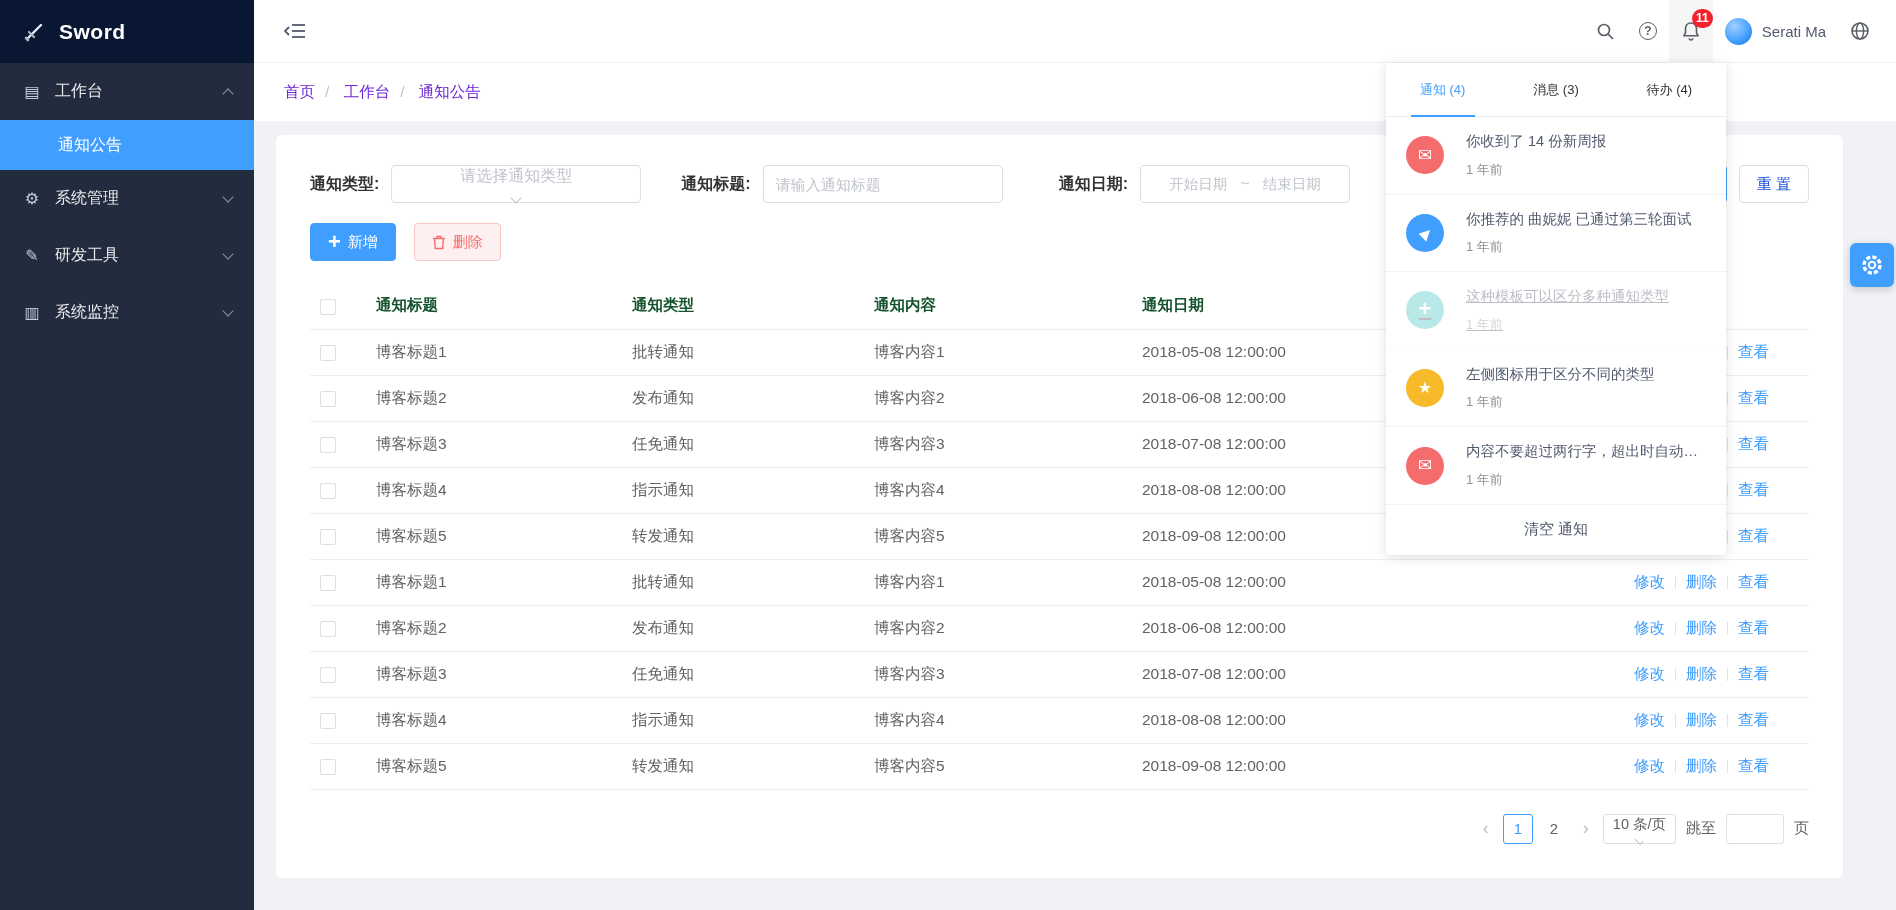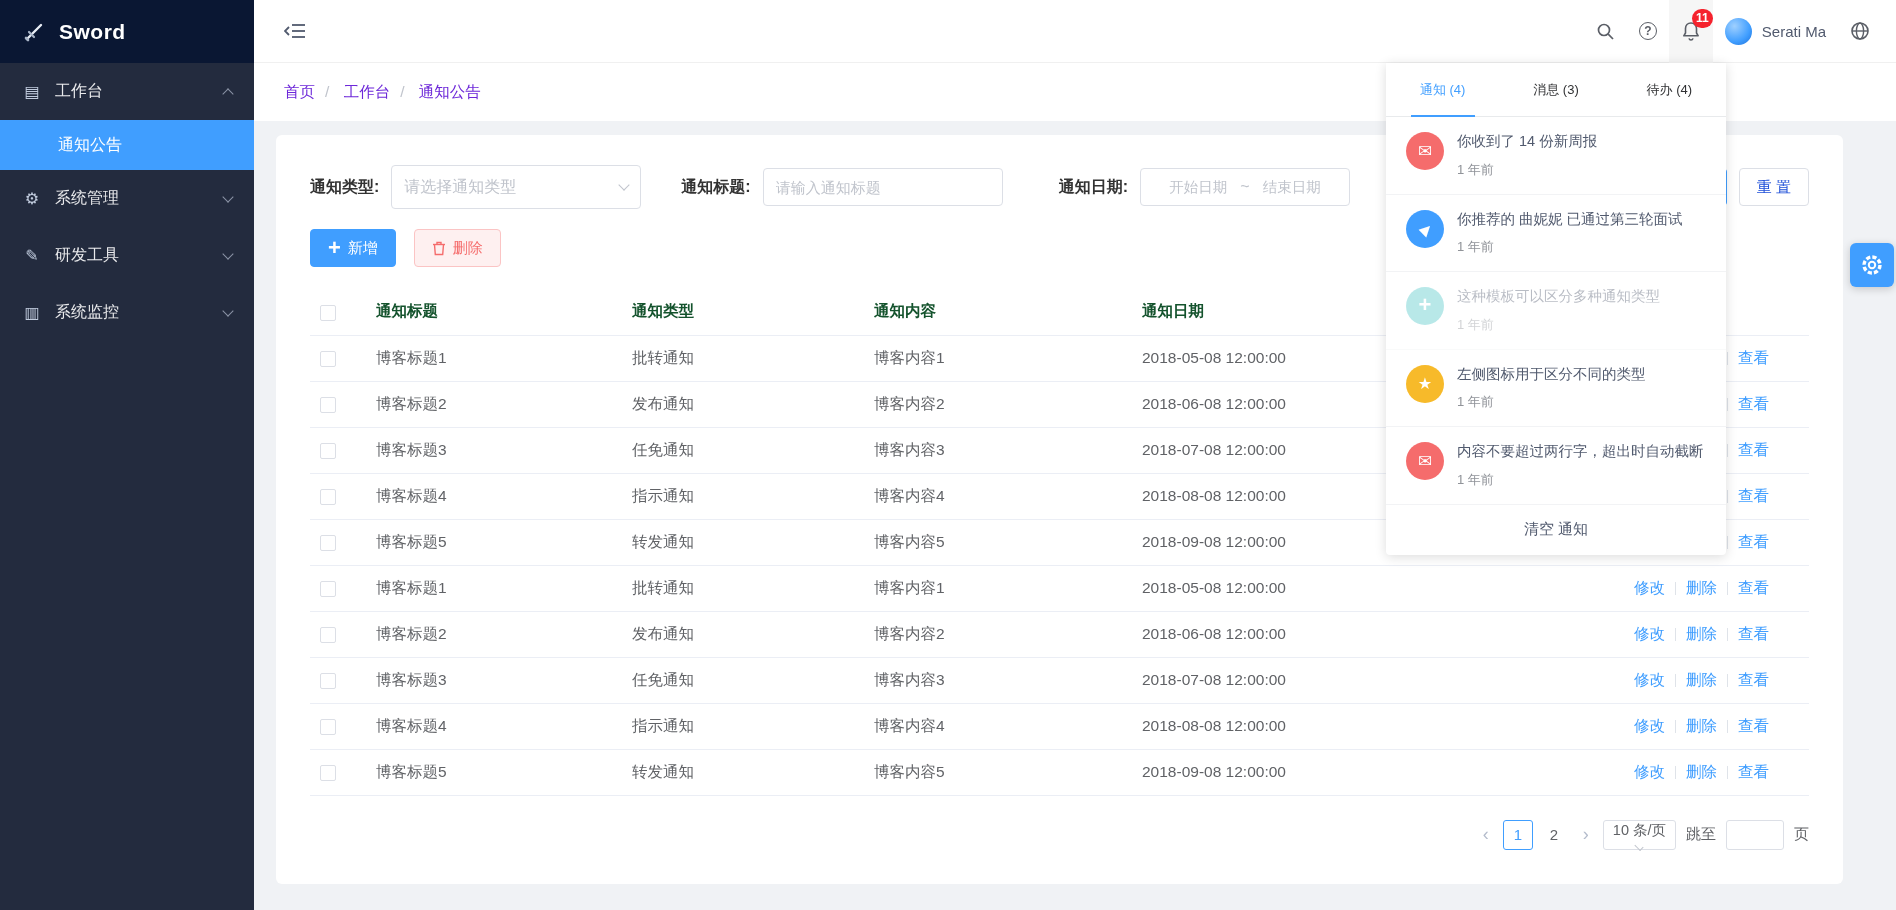--- a/index.html
+++ b/index.html
@@ -75,23 +75,23 @@
   .bc-link { color:#6d28d9; cursor:pointer;text-align:center; }
 
   
   .page { flex:1; padding:14px 53px 0 22px; }
   .card { background:#fff; border-radius:6px; padding:30px 34px 34px; }
 
   .filter-row { display:flex; align-items:center; }
   .f-group { display:flex; align-items:center; }
   .f-label { font-weight:bold; color:#333; margin-right:12px; white-space:nowrap; }
   .f-select {
-    width:250px; height:44px; border:1px solid #dcdfe6; border-radius:4px; background:#fff;
+    width:250px; height:38px; border:1px solid #dcdfe6; border-radius:4px; background:#fff;
     display:flex; align-items:center; justify-content:space-between; padding:0 12px;
-    color:#c0c4cc; cursor:pointer;
+    color:#c0c4cc; cursor:pointer;flex-direction:column;
   }
   .sel-chev { width:8px; height:8px; border-right:1.4px solid #c0c4cc; border-bottom:1.4px solid #c0c4cc; transform:rotate(45deg); margin-top:-4px; }
   .f-input { width:240px; height:38px; border:1px solid #dcdfe6; border-radius:4px; padding:0 12px; color:#606266; outline:none; font-size:15px; }
   .f-input::placeholder, .f-date input::placeholder { color:#c0c4cc; }
   .f-date {
     width:210px; height:38px; border:1px solid #dcdfe6; border-radius:4px; background:#fff;
     display:flex; align-items:center; justify-content:center; gap:6px; padding:0 8px;
   }
   .f-date input { border:none; outline:none; width:72px; text-align:center; font-size:14.5px; color:#606266; }
   .date-sep { color:#c0c4cc; }
@@ -136,22 +136,22 @@
     position:absolute; top:63px; right:170px; width:340px; background:#fff; z-index:60;
     border-radius:0 0 4px 4px; box-shadow:0 2px 12px rgba(0,0,0,.14);
   }
   .ntabs { display:flex; border-bottom:1px solid #e8eaec; }
   .ntab { flex:1; height:53px; background:none; border:none; font-size:13px; color:#303133; cursor:pointer; position:relative; }
   .ntab.active { color:#409eff; }
   .ntab.active::after {
     content:""; position:absolute; left:50%; transform:translateX(-50%); bottom:-1px;
     width:64px; height:2px; background:#409eff;
   }
-  .nitem { display:flex; gap:13px; padding:15px 20px; border-bottom:1px solid #f2f3f5; cursor:pointer; align-items:flex-start; }
-  .nitem.read { opacity:.4; }
+  .nitem { display:flex; gap:22px; padding:15px 20px; border-bottom:1px solid #f2f3f5; cursor:pointer; align-items:center; }
+  .nitem.read { opacity:.4;text-decoration:underline; }
   .nicon {
     width:38px; height:38px; border-radius:50%; color:#fff; flex:none;
     display:flex; align-items:center; justify-content:center; font-size:17px;
   }
   [data-name="mail-icon"]::before { content:"✉"; }
   [data-name="send-icon"]::before { content:"▶"; display:inline-block; transform:rotate(-45deg); font-size:14px; }
   [data-name="plus-icon"]::before { content:"+"; font-size:22px; font-weight:bold; margin-top:-3px; }
   [data-name="star-icon"]::before { content:"★"; font-size:16px; }
   .ncontent { min-width:0; }
   .ntitle { color:#515a6e; font-size:14.5px; line-height:1.35; white-space:nowrap; overflow:hidden; text-overflow:ellipsis; }

